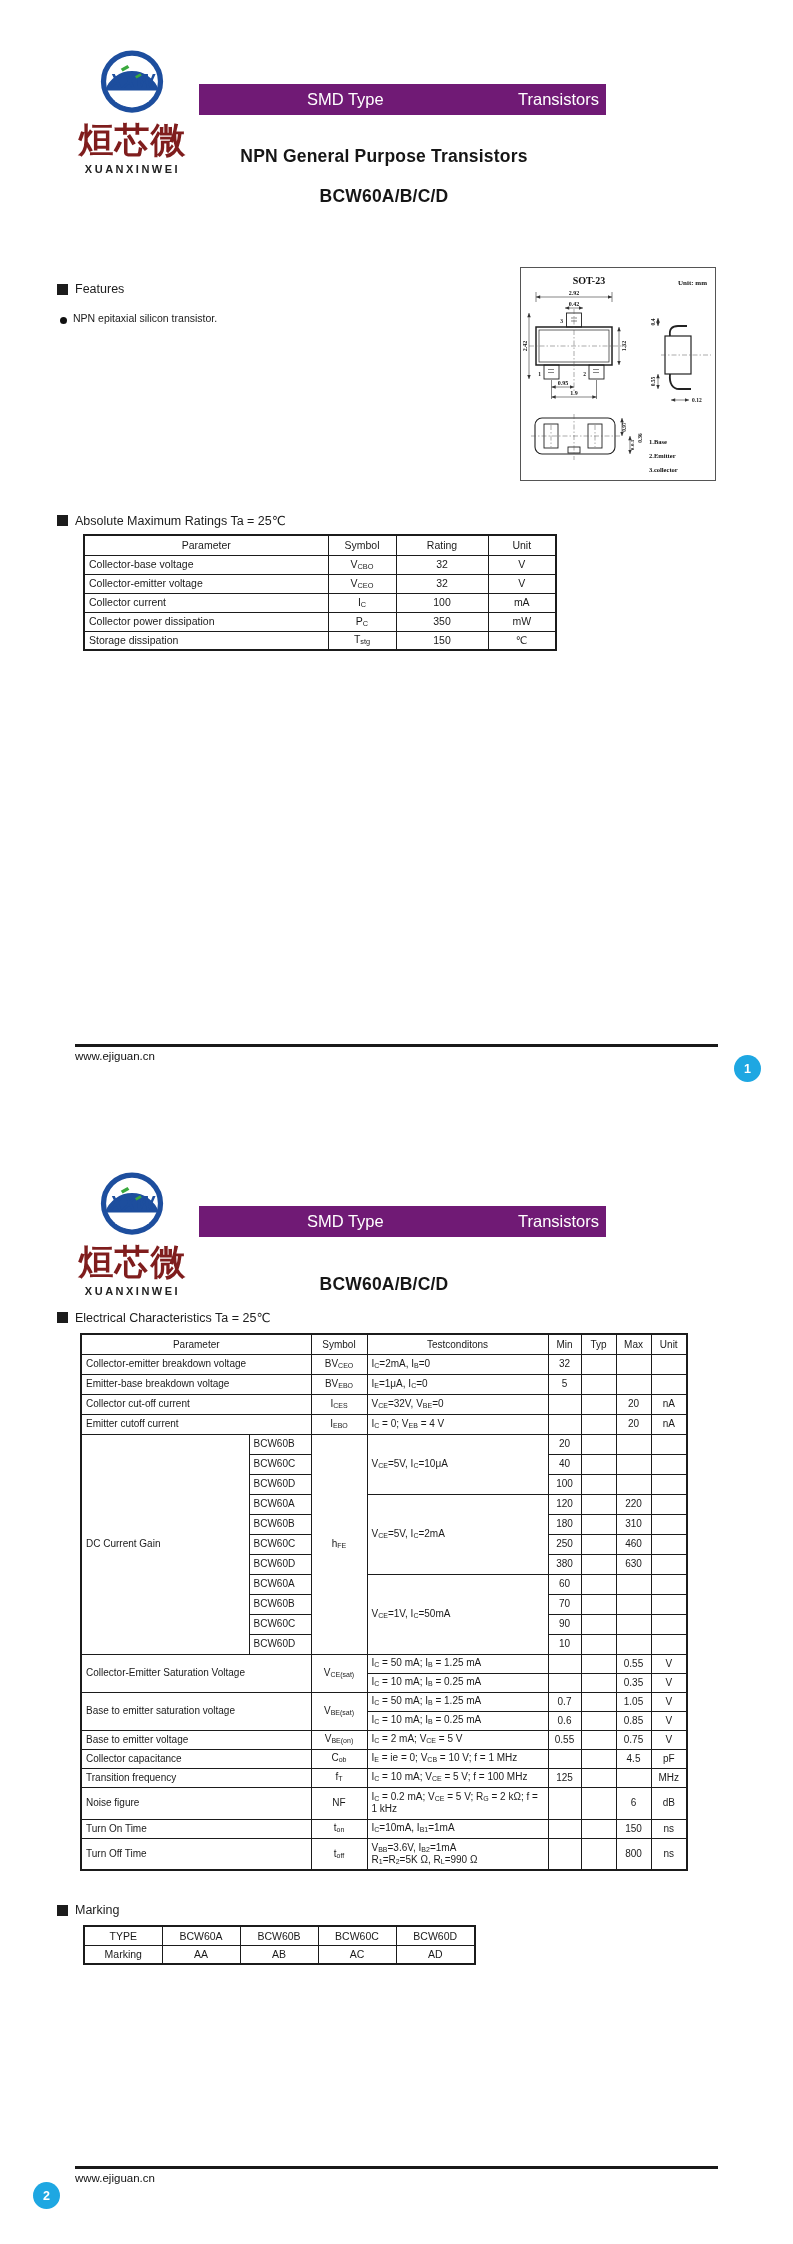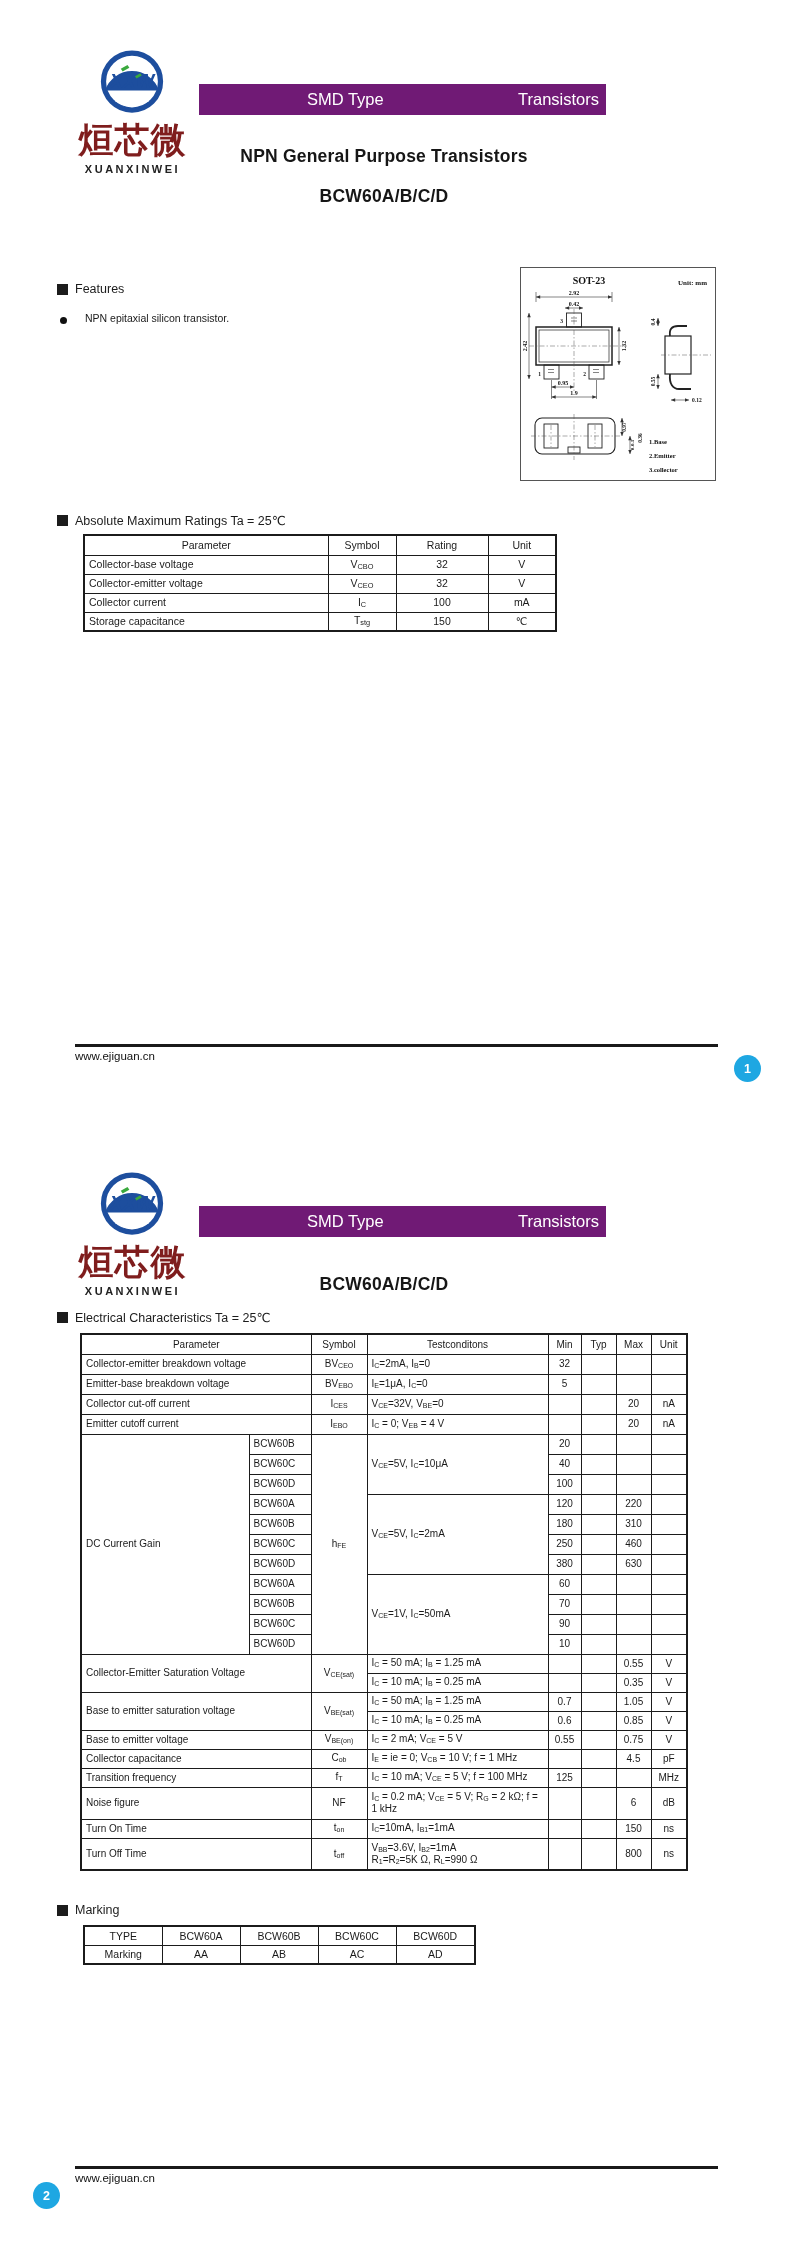--- a/index.html
+++ b/index.html
@@ -7,21 +7,21 @@
           font-family:"Liberation Sans","DejaVu Sans",sans-serif;color:#1a1a1a}
   .abs{position:absolute}
   .bar{background:#701a75;color:#fff;display:flex;align-items:center;height:31px;width:407px;font-size:16.5px}
   .bar .bl{margin-left:108px}
   .bar .br{margin-left:auto;margin-right:7px}
   .doctitle{font-weight:bold;font-size:17.5px;text-align:center;width:420px;letter-spacing:.2px;color:#161616}
   .cn{font-size:35px;font-weight:600;text-align:center;letter-spacing:1px;color:#7f1d1d;width:135px;line-height:1.05}
   .py{font-size:11px;font-weight:600;text-align:center;letter-spacing:2.5px;color:#222;width:135px}
   .sech{display:flex;align-items:center;gap:7px;font-size:12.5px;color:#1c1c1c}
   .sq{width:11px;height:11px;background:#1c1c1c;flex:0 0 auto}
-  .feat{display:flex;align-items:flex-end;gap:18px;font-size:10.5px}
+  .feat{display:flex;align-items:flex-end;gap:6px;font-size:10.5px}
   .dot{width:7px;height:7px;border-radius:50%;background:#111;flex:0 0 auto}
   table.ds{border-collapse:collapse;table-layout:fixed;border:2px solid #1b1b1b;background:#fff}
   .ds td{border:1px solid #1b1b1b;font-size:10px;text-align:center;padding:0 2px;overflow:hidden;vertical-align:middle;line-height:1.15}
   .ds .l{text-align:left;padding-left:4px}
   .ds sub{font-size:.7em;vertical-align:-.15em}
   .absmax td,.mark td{font-size:10.5px}
   tr.h19{height:19px}tr.h20{height:20px}tr.h32{height:32px}
   .pkg{border:1px solid #555;background:#fff}
   .pkg text{font-family:"Liberation Serif","DejaVu Serif",serif;fill:#111}
   .dl{stroke:#333;stroke-width:.6;fill:none}
@@ -183,21 +183,27 @@
           <td>32</td>
           <td>V</td>
         </tr>
     <tr class="h19">
           <td class="l">Collector current</td>
           <td>I<sub>C</sub></td>
           <td>100</td>
           <td>mA</td>
         </tr>
     <tr class="h19">
-          <td class="l">Storage capacitance</td>
+          <td class="l">Collector power dissipation</td>
+          <td>P<sub>C</sub></td>
+          <td>350</td>
+          <td>mW</td>
+        </tr>
+    <tr class="h19">
+          <td class="l">Storage dissipation</td>
           <td>T<sub>stg</sub></td>
           <td>150</td>
           <td>℃</td>
         </tr>
   </tbody>
     </table>
 
   <div class="abs foot-line" style="left:75px;top:1044px"></div>
   <div class="abs url" style="left:75px;top:1050px">www.ejiguan.cn</div>
   <div class="abs pgc" style="left:734px;top:1055px">1</div>

